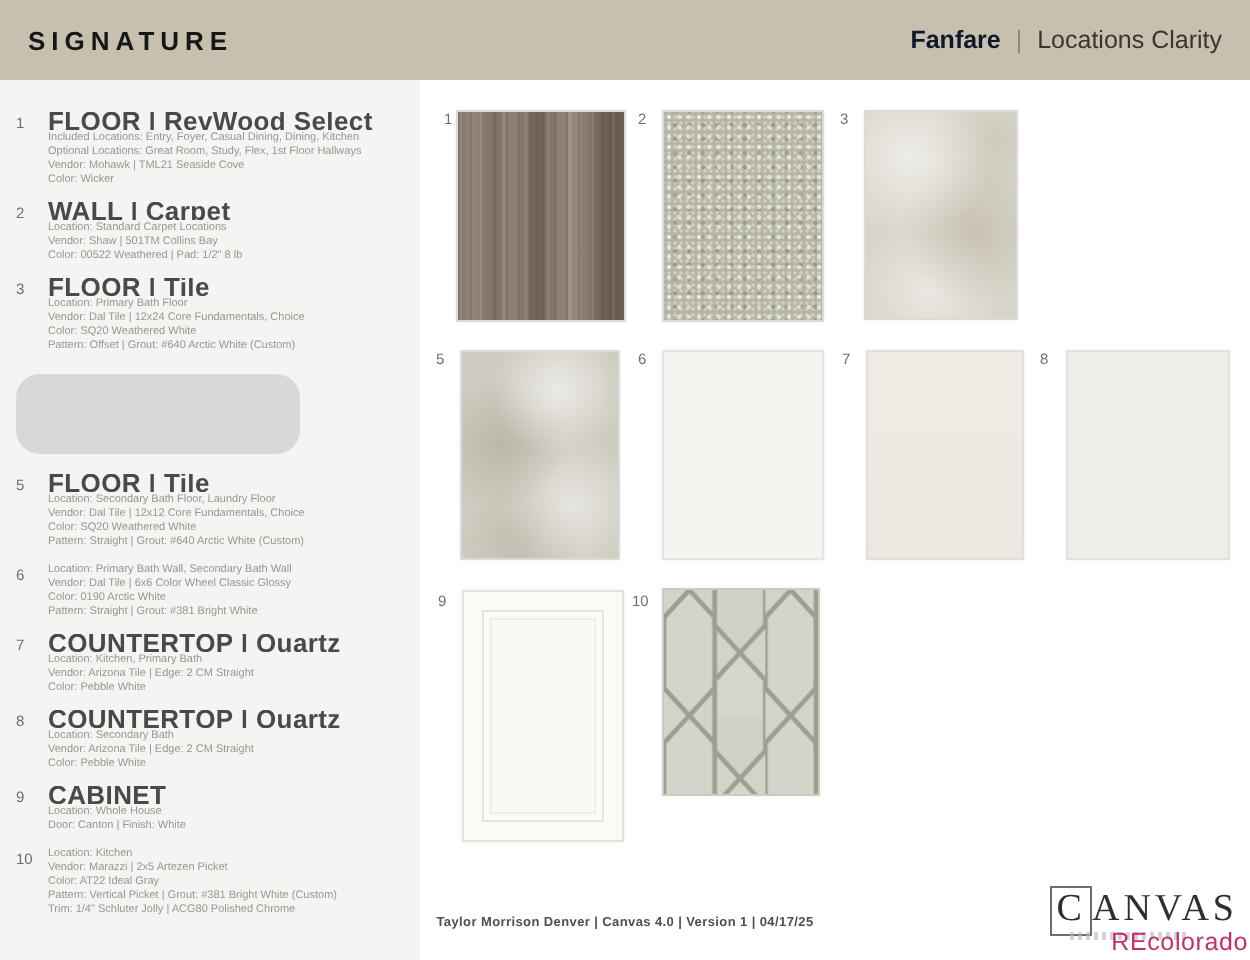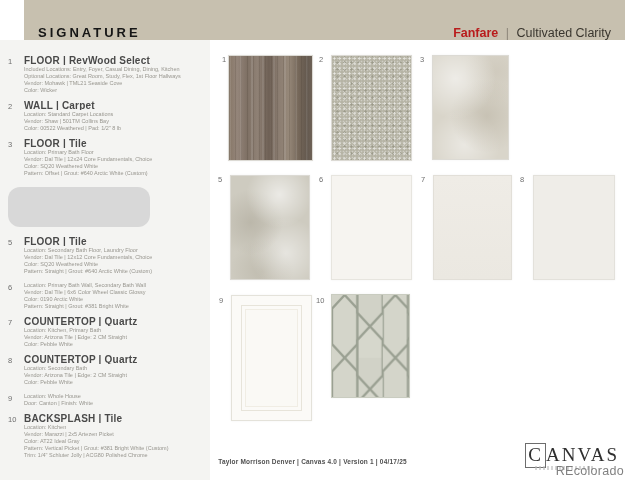--- a/index.html
+++ b/index.html
@@ -1,33 +1,33 @@
 <!DOCTYPE html>
 <html><head>
 <meta charset="utf-8">
 <style>
   html,body{margin:0;padding:0;background:#e8e8e8;}
   .page{position:relative;width:625px;height:480px;background:#ffffff;overflow:hidden;
         font-family:"Liberation Sans",sans-serif;-webkit-font-smoothing:antialiased;}
 
   
   .header{position:absolute;left:0;top:0;right:0;height:40px;background:#c7c0af;
-          display:flex;align-items:flex-end;justify-content:space-between;padding:0 14px;box-sizing:border-box;margin-left:24px;}
+          display:flex;align-items:center;justify-content:space-between;padding:0 14px;box-sizing:border-box;}
   .brand{font-size:13px;font-weight:bold;letter-spacing:3px;color:#161616;}
   .title-right{font-size:12.5px;color:#3a362f;}
-  .title-right .collection{font-weight:bold;color:#b91c1c;}
+  .title-right .collection{font-weight:bold;color:#0f172a;}
   .title-right .divider{color:#8d877a;padding:0 4px;font-weight:normal;}
 
   
   .sidebar{position:absolute;left:0;top:40px;width:210px;bottom:0;background:#f4f4f2;
            padding:16px 6px 0 8px;box-sizing:border-box;}
   .item{display:flex;margin-bottom:7px;}
   .item .num{width:16px;flex:0 0 16px;font-size:7.5px;color:#6e6e6e;padding-top:1px;}
   .item .body{flex:1;min-width:0;}
-  .item .title{font-size:10px;line-height:9px;font-weight:bold;color:#494949;
+  .item .title{font-size:13px;line-height:9px;font-weight:bold;color:#494949;
                letter-spacing:.2px;margin-bottom:1px;white-space:nowrap;overflow:hidden;}
   .item .line{font-size:5.5px;line-height:7px;color:#98968f;white-space:nowrap;overflow:hidden;}
   .redacted{width:142px;height:40px;background:#d8d8d8;border-radius:12px;margin:10px 0 10px 0;}
 
   
   .board{position:absolute;left:210px;top:40px;right:0;bottom:0;background:#ffffff;}
   .swnum{position:absolute;font-size:7.5px;color:#6f6f6f;}
   .sw{position:absolute;box-sizing:border-box;border:1px solid #dcdad4;
       box-shadow:0 0 2px rgba(0,0,0,0.06);}
 
@@ -70,34 +70,34 @@
   .footer-text{position:absolute;left:50%;transform:translateX(-50%);top:458px;
                font-size:6.5px;font-weight:bold;color:#4f4f4f;letter-spacing:.2px;white-space:nowrap;}
 
   .canvas-logo{position:absolute;right:6px;bottom:10px;text-align:left;}
   .canvas-word{font-family:"Liberation Serif",serif;font-size:19px;line-height:19px;
                letter-spacing:2px;color:#2f2f2f;}
   .canvas-c{border:1px solid #6d6d6d;padding:0 2px 2px 2px;}
   .logo-tagline{height:4px;width:58px;margin:1px 0 0 10px;
                background:repeating-linear-gradient(90deg,#b9b9b9 0 2px,rgba(0,0,0,0) 2px 4px);
                opacity:.6;}
-  .watermark{position:absolute;right:1px;bottom:2px;font-size:12.5px;color:#737373;
+  .watermark{position:absolute;right:1px;bottom:2px;font-size:12.5px;color:#be185d;
              opacity:.9;letter-spacing:.3px;}
 </style>
 </head>
 <body>
 
 <div class="page">
 
   <div class="header">
     <div class="brand">SIGNATURE</div>
     <div class="title-right">
       <span class="collection">Fanfare</span>
       <span class="divider">|</span>
-      <span class="palette">Cultivated Clarity</span>
+      <span class="palette">Locations Clarity</span>
     </div>
   </div>
 
   <div class="sidebar">
 
     <div class="item">
       <div class="num">1</div>
       <div class="body">
         <div class="title">FLOOR | RevWood Select</div>
         <div class="line">Included Locations: Entry, Foyer, Casual Dining, Dining, Kitchen</div>
@@ -167,29 +167,29 @@
         <div class="title">COUNTERTOP | Quartz</div>
         <div class="line">Location: Secondary Bath</div>
         <div class="line">Vendor: Arizona Tile | Edge: 2 CM Straight</div>
         <div class="line">Color: Pebble White</div>
       </div>
     </div>
 
     <div class="item">
       <div class="num">9</div>
       <div class="body">
+        <div class="title">CABINET</div>
         <div class="line">Location: Whole House</div>
         <div class="line">Door: Canton | Finish: White</div>
       </div>
     </div>
 
     <div class="item">
       <div class="num">10</div>
       <div class="body">
-        <div class="title">BACKSPLASH | Tile</div>
         <div class="line">Location: Kitchen</div>
         <div class="line">Vendor: Marazzi | 2x5 Artezen Picket</div>
         <div class="line">Color: AT22 Ideal Gray</div>
         <div class="line">Pattern: Vertical Picket | Grout: #381 Bright White (Custom)</div>
         <div class="line">Trim: 1/4" Schluter Jolly | ACG80 Polished Chrome</div>
       </div>
     </div>
 
   </div>
 

